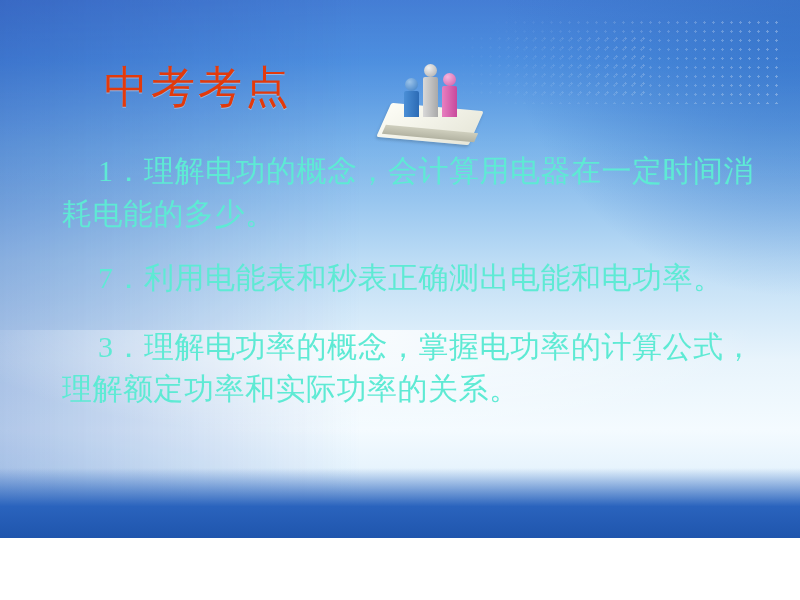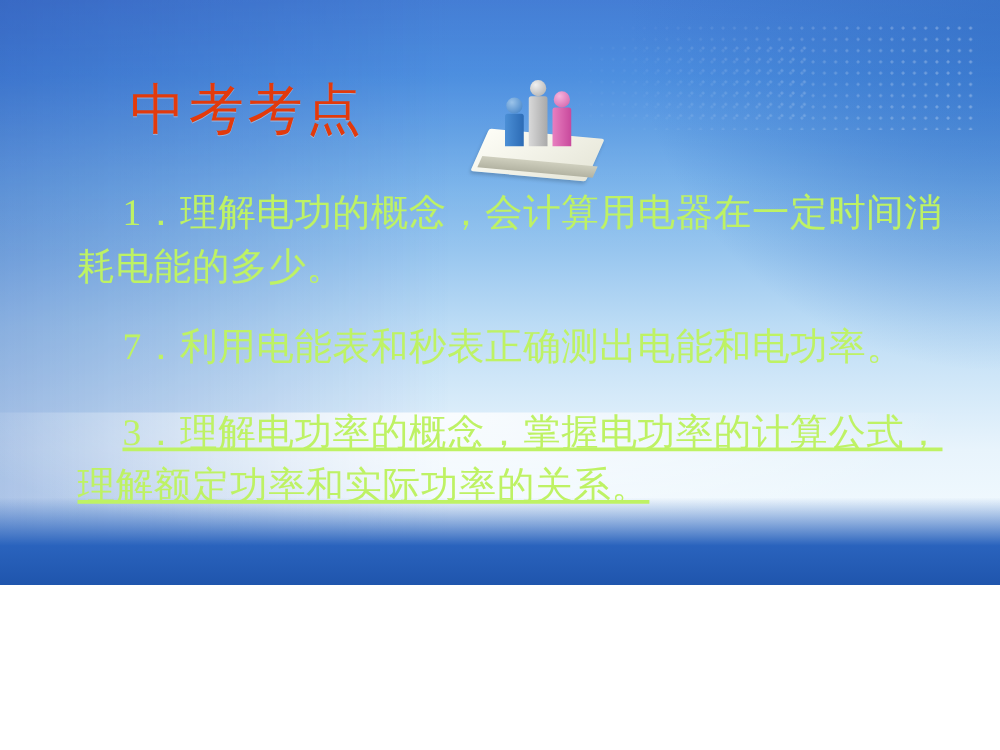--- a/index.html
+++ b/index.html
@@ -3,21 +3,21 @@
 <meta charset="utf-8">
 <style>
   html, body {
     margin: 0;
     padding: 0;
     background: #ffffff;
   }
   .slide {
     position: relative;
     width: 800px;
-    height: 468px;
+    height: 538px;
     overflow: hidden;
     font-family: "Liberation Serif", "DejaVu Serif", serif;
     background: #1f5fc0;
   }
   
   .bg-base {
     position: absolute;
     inset: 0;
     background: linear-gradient(to bottom,
       #2f6fd0 0px,
@@ -147,30 +147,30 @@
   .bar.b3 .head { background: radial-gradient(circle at 35% 30%, #f7b5dd, #cf5aa6); }
 
   
   .body-block {
     position: absolute;
     left: 62px;
     right: 40px;
     top: 150px;
   }
   .para {
-    color: #bef264;
+    color: #5eead4;
     font-size: 30px;
     line-height: 1.42;
     margin: 0 0 22px 0;
     text-indent: 36px;
     font-family: "Liberation Serif", "DejaVu Serif", serif;
     letter-spacing: 0.5px;
   }
   .para.p2 { margin-bottom: 26px; }
-  .para.p3 { margin-bottom: 0; text-decoration: underline; }
+  .para.p3 { margin-bottom: 0; }
 </style>
 </head>
 <body>
 
 <div class="slide">
 
   <div class="bg-base"></div>
   <div class="bg-left"></div>
   <div class="bg-right"></div>
   <div class="bg-top-sheen"></div>

